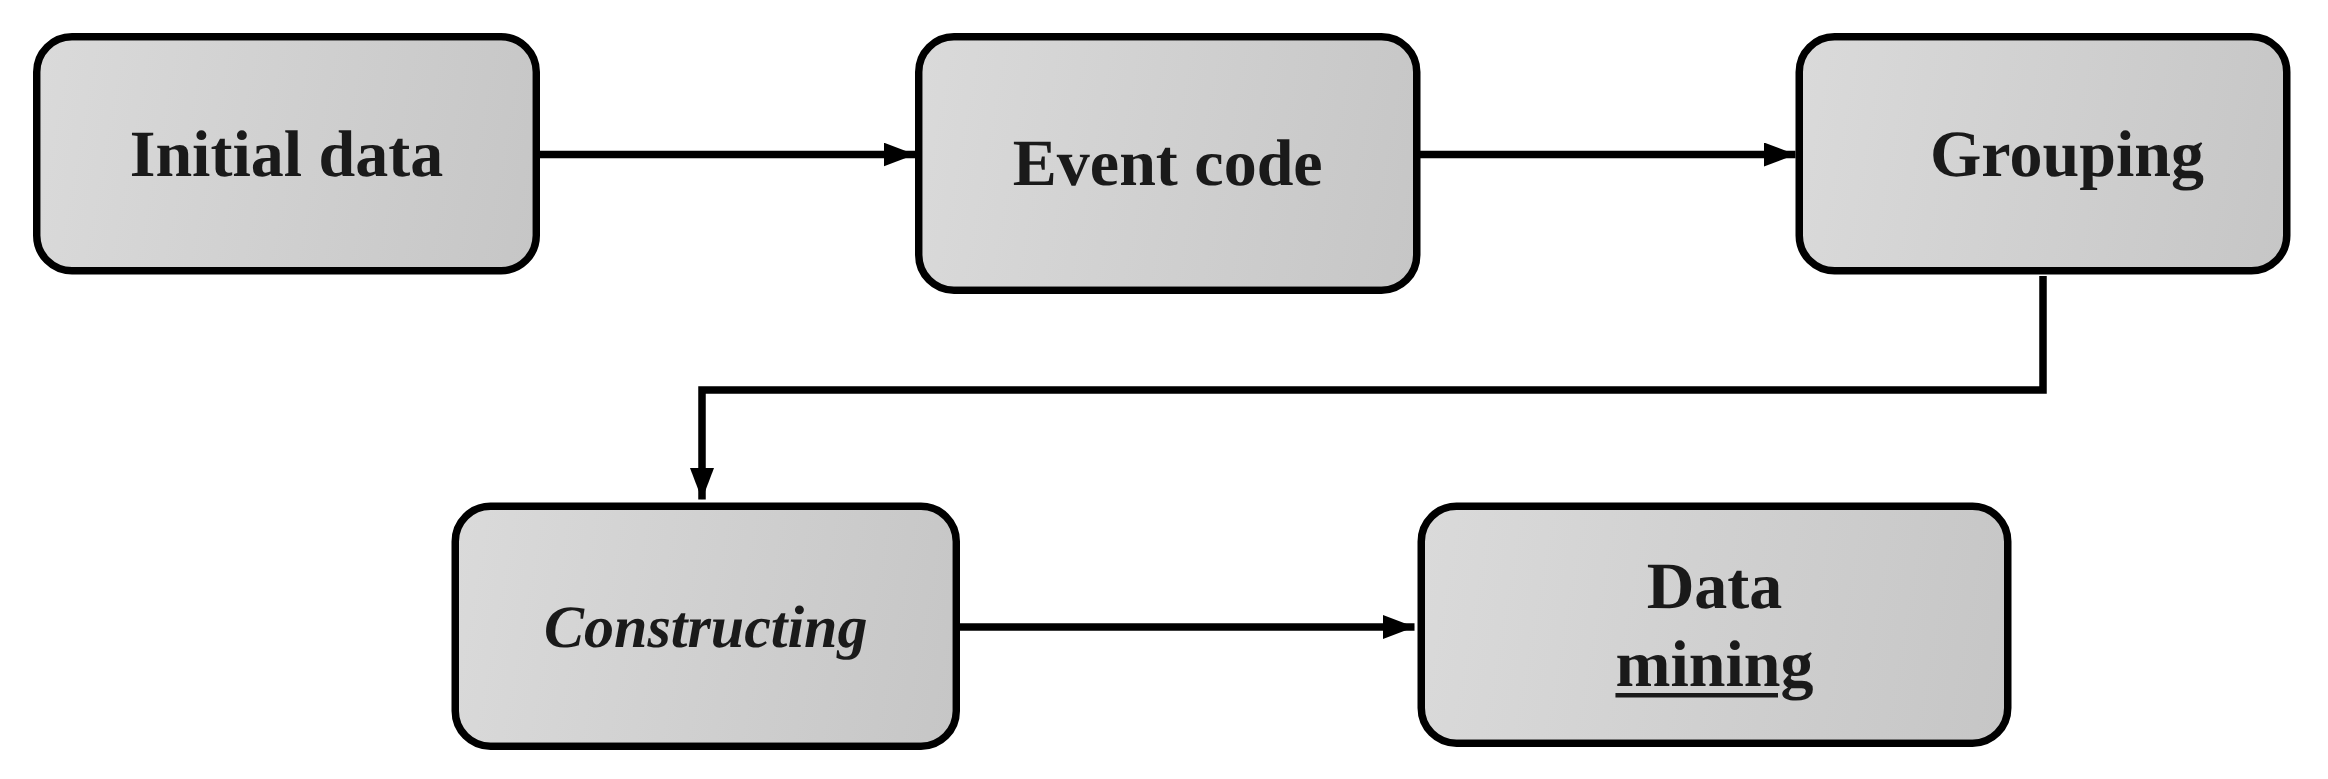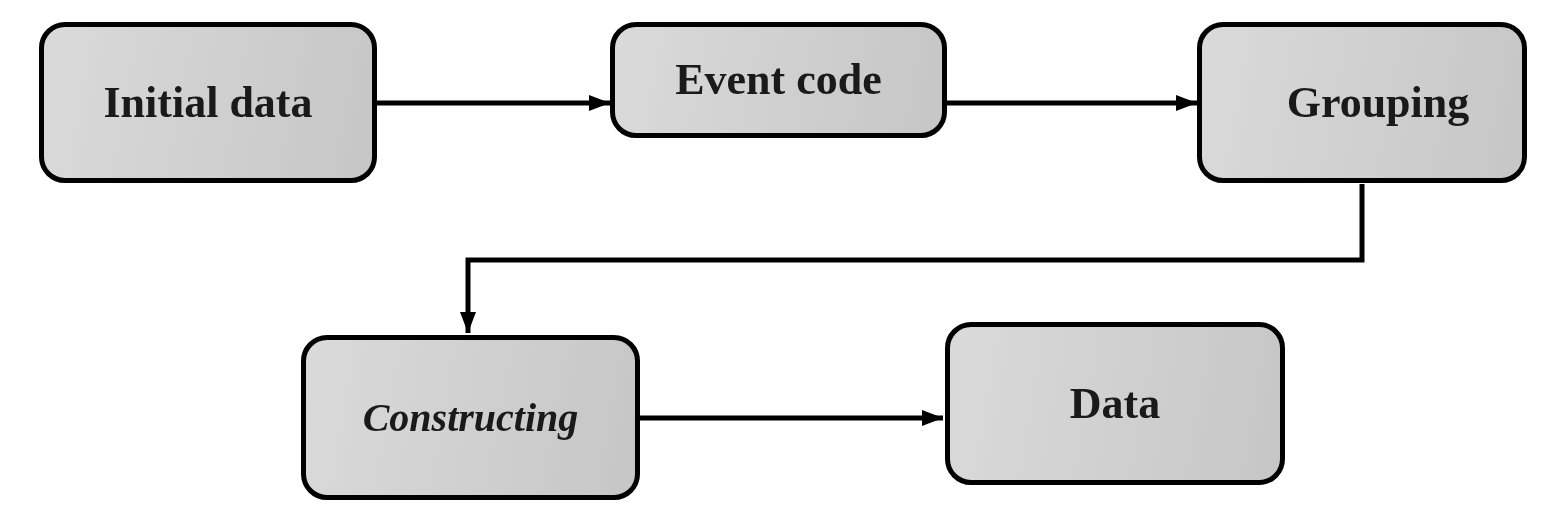--- a/index.html
+++ b/index.html
@@ -38,25 +38,25 @@
     font-weight: bold;
     font-size: 44px;
     line-height: 1.17;
   }
   .node .line { display: block; white-space: nowrap; }
   .node .underline {
     text-decoration: underline;
     text-decoration-thickness: 3px;
     text-underline-offset: 5px;
   }
-  #node-initial-data       { left: 22px;   top: 22px;  width: 338px; height: 161px; margin-left: 17px; }
-  #node-event-code         { left: 610px;  top: 22px;  width: 337px; height: 116px; }
+  #node-initial-data       { left: 22px;   top: 22px;  width: 338px; height: 161px; }
+  #node-event-code         { left: 610px;  top: 22px;  width: 337px; height: 174px; }
   #node-grouping-operation { left: 1197px; top: 22px;  width: 330px; height: 161px; padding-left: 32px; }
   #node-constructing-fp-tree { left: 301px; top: 335px; width: 339px; height: 165px; font-size: 40px; line-height: 1.25; font-style: italic; }
-  #node-data-mining        { left: 945px;  top: 322px; width: 340px; height: 163px; }
+  #node-data-mining        { left: 945px;  top: 335px; width: 396px; height: 163px; }
 </style>
 </head>
 <body>
 
 <div class="canvas">
 
   <svg class="edges" viewBox="0 0 1552 519" xmlns="http://www.w3.org/2000/svg">
     <defs>
       <marker id="arrowhead" markerUnits="userSpaceOnUse" markerWidth="22" markerHeight="17" refX="21" refY="8" orient="auto">
         <polygon points="0,0 21,8 0,16" fill="#000000"></polygon>
@@ -79,15 +79,16 @@
   <div class="node" id="node-grouping-operation">
     <span class="line">Grouping</span>
   </div>
 
   <div class="node" id="node-constructing-fp-tree">
     <span class="line">Constructing</span>
   </div>
 
   <div class="node" id="node-data-mining">
     <span class="line">Data</span>
+    <span class="line underline">mining</span>
   </div>
 
 </div>
 
 </body></html>

